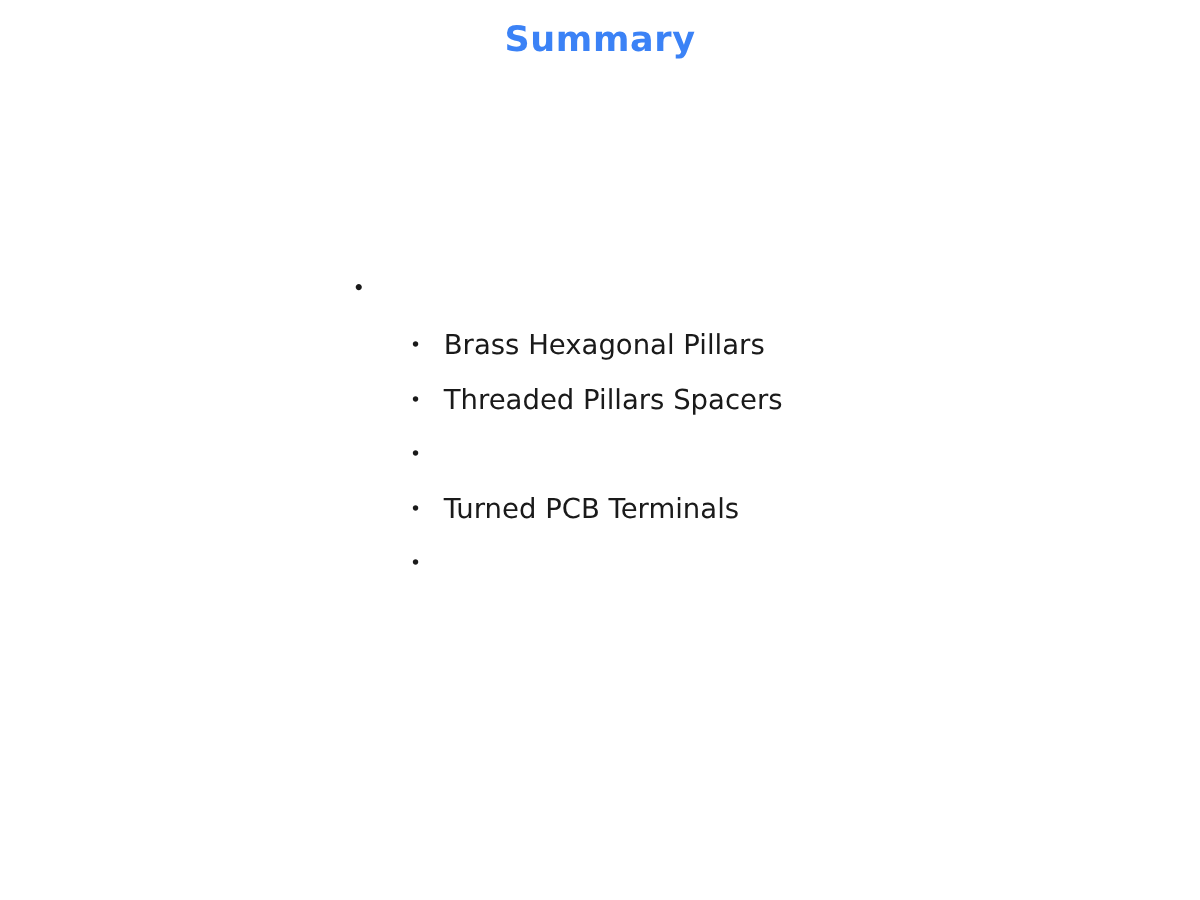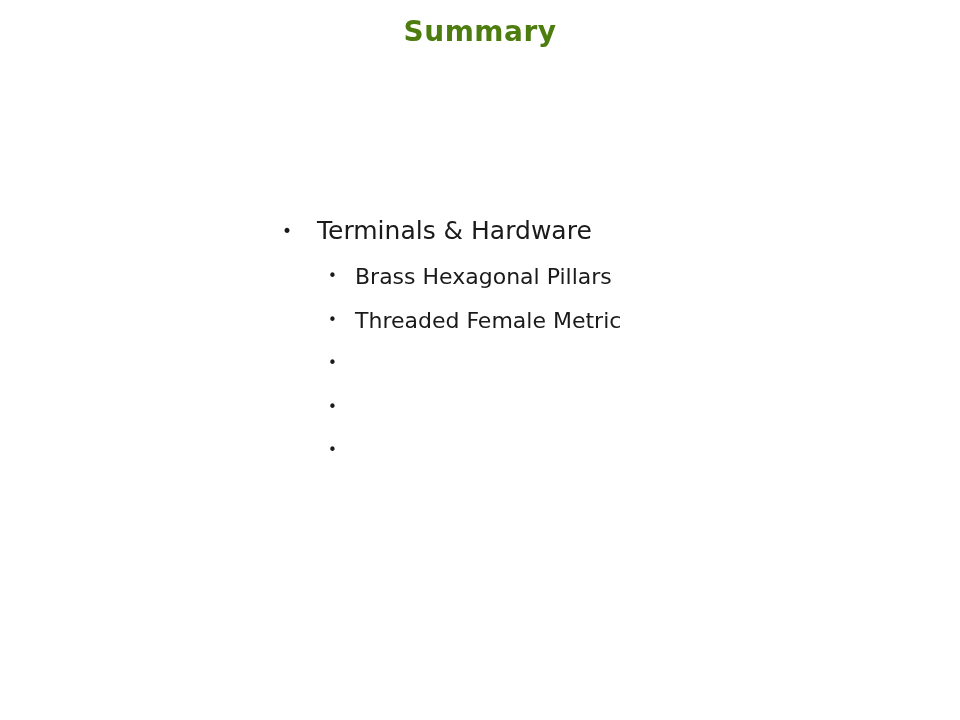--- a/index.html
+++ b/index.html
@@ -18,21 +18,21 @@
   }
   .slide-title {
     position: absolute;
     top: 14px;
     left: 0;
     width: 100%;
     text-align: center;
     font-size: 28px;
     line-height: 36px;
     font-weight: bold;
-    color: #4d7c0f;
+    color: #3b82f6;
     letter-spacing: 0.5px;
   }
   .bullet-list {
     position: absolute;
     left: 282px;
     top: 214px;
   }
   .main-item {
     display: flex;
     align-items: flex-start;
@@ -69,41 +69,41 @@
 <body>
 
 <div class="slide">
 
   <div class="slide-title">Summary</div>
 
   <div class="bullet-list">
 
     <div class="main-item">
       <span class="bullet-glyph">•</span>
-      <span>Terminals &amp; Hardware</span>
     </div>
 
     <div class="sub-list">
 
       <div class="sub-item">
         <span class="bullet-glyph">•</span>
         <span>Brass Hexagonal Pillars</span>
       </div>
 
       <div class="sub-item">
         <span class="bullet-glyph">•</span>
-        <span>Threaded Female Metric</span>
+        <span>Threaded Pillars Spacers</span>
       </div>
 
       <div class="sub-item">
         <span class="bullet-glyph">•</span>
       </div>
 
       <div class="sub-item">
         <span class="bullet-glyph">•</span>
+        <span>Turned PCB Terminals</span>
       </div>
 
       <div class="sub-item">
         <span class="bullet-glyph">•</span>
       </div>
 
     </div>
   </div>
 </div>
 

